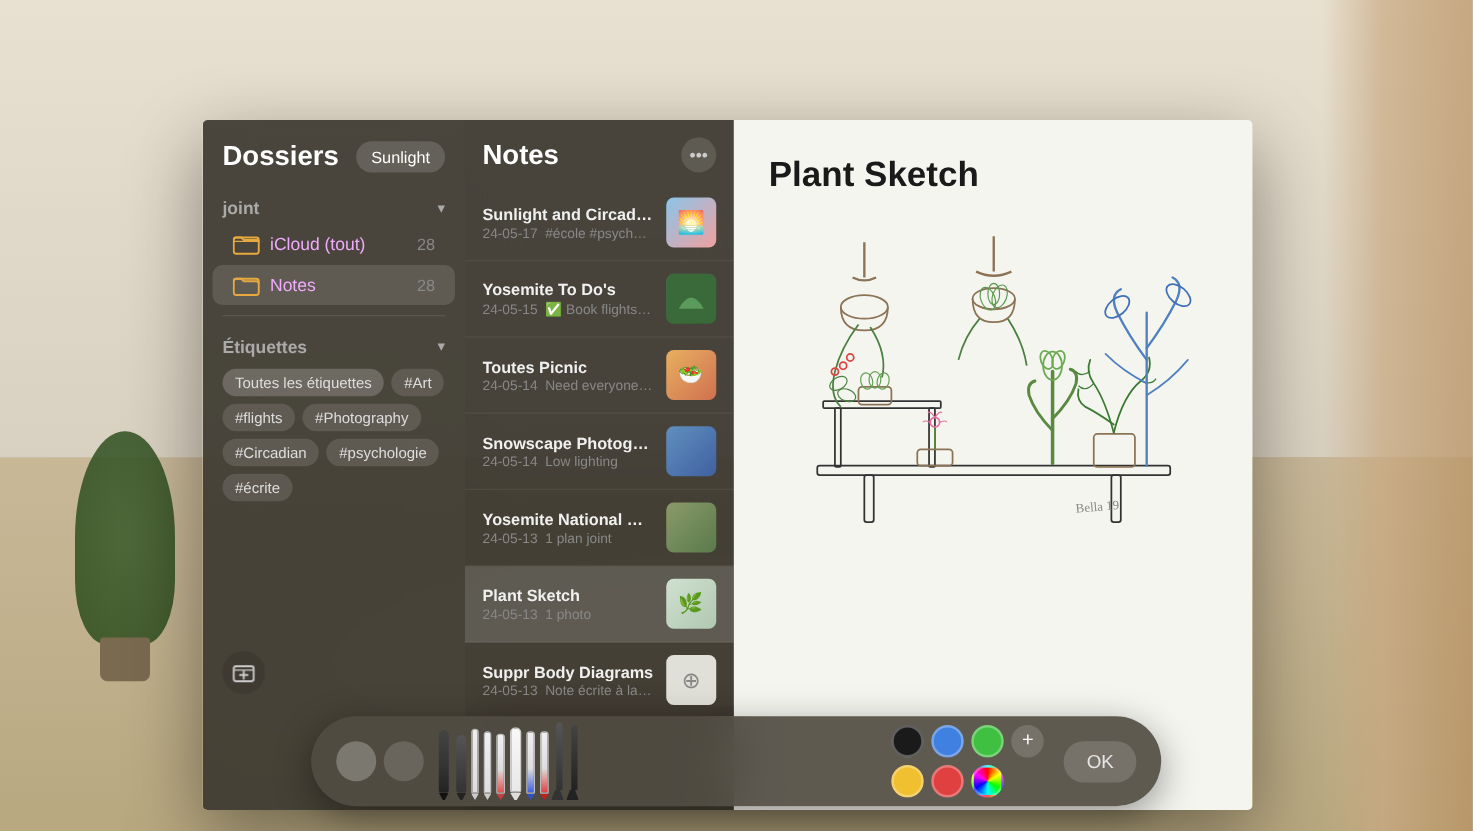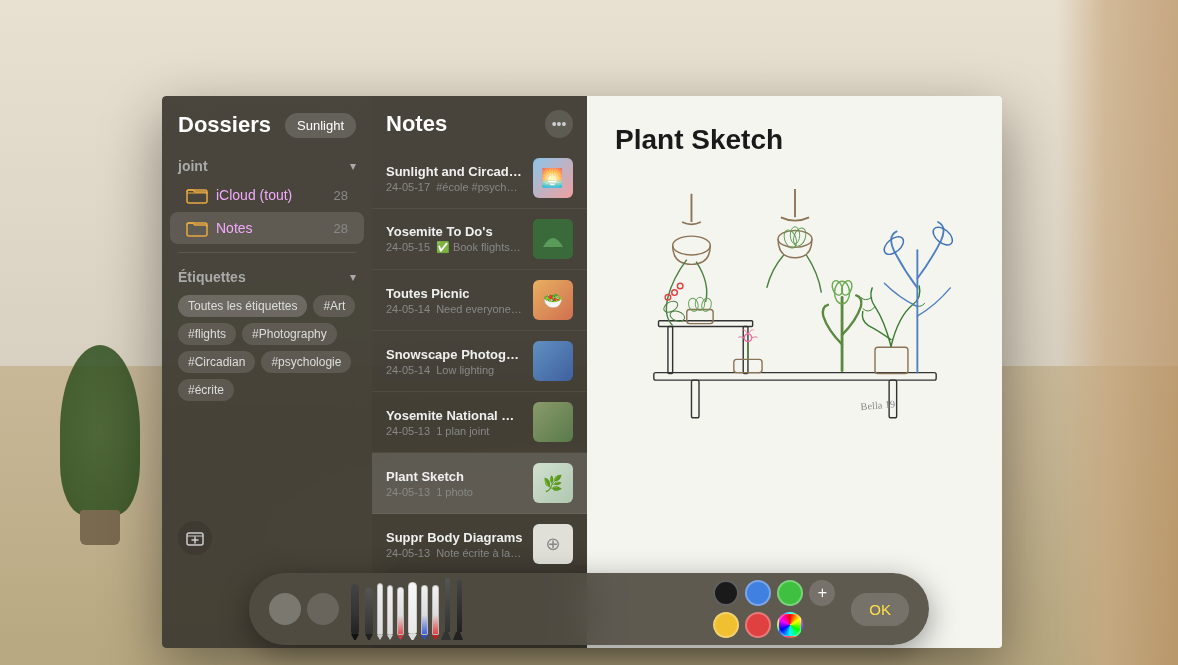--- a/index.html
+++ b/index.html
@@ -424,21 +424,21 @@
     .color-dot.red { background: #e04040; }
     .color-dot.wheel {
       background: conic-gradient(red, yellow, lime, cyan, blue, magenta, red);
     }
 
     .ok-btn {
       background: rgba(255,255,255,0.15);
       border: none;
       border-radius: 16px;
       padding: 8px 18px;
-      color: #fde047;
+      color: #e5e5e5;
       font-size: 15px;
       font-weight: 500;
       cursor: pointer;
       margin-left: 8px;
     }
 
     
     ::-webkit-scrollbar { width: 4px; }
     ::-webkit-scrollbar-track { background: transparent; }
     ::-webkit-scrollbar-thumb { background: rgba(255,255,255,0.2); border-radius: 2px; }

